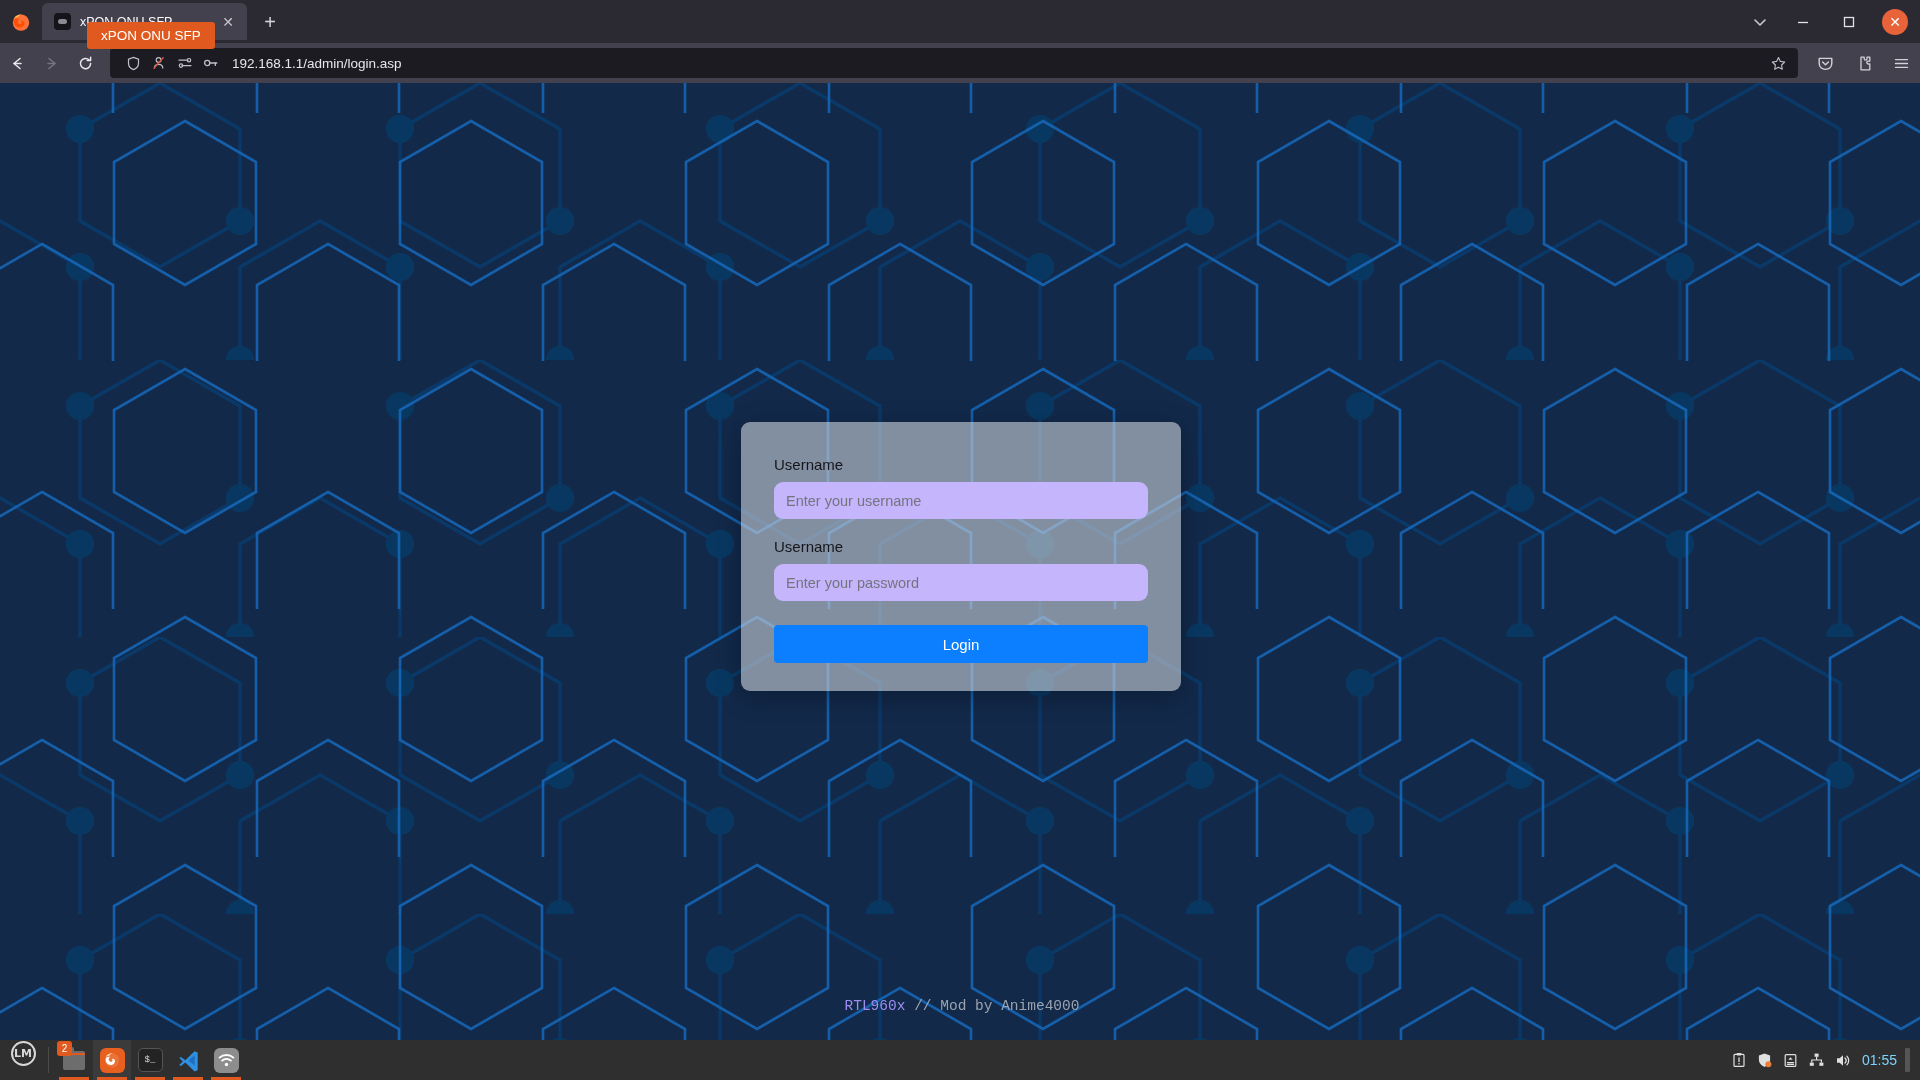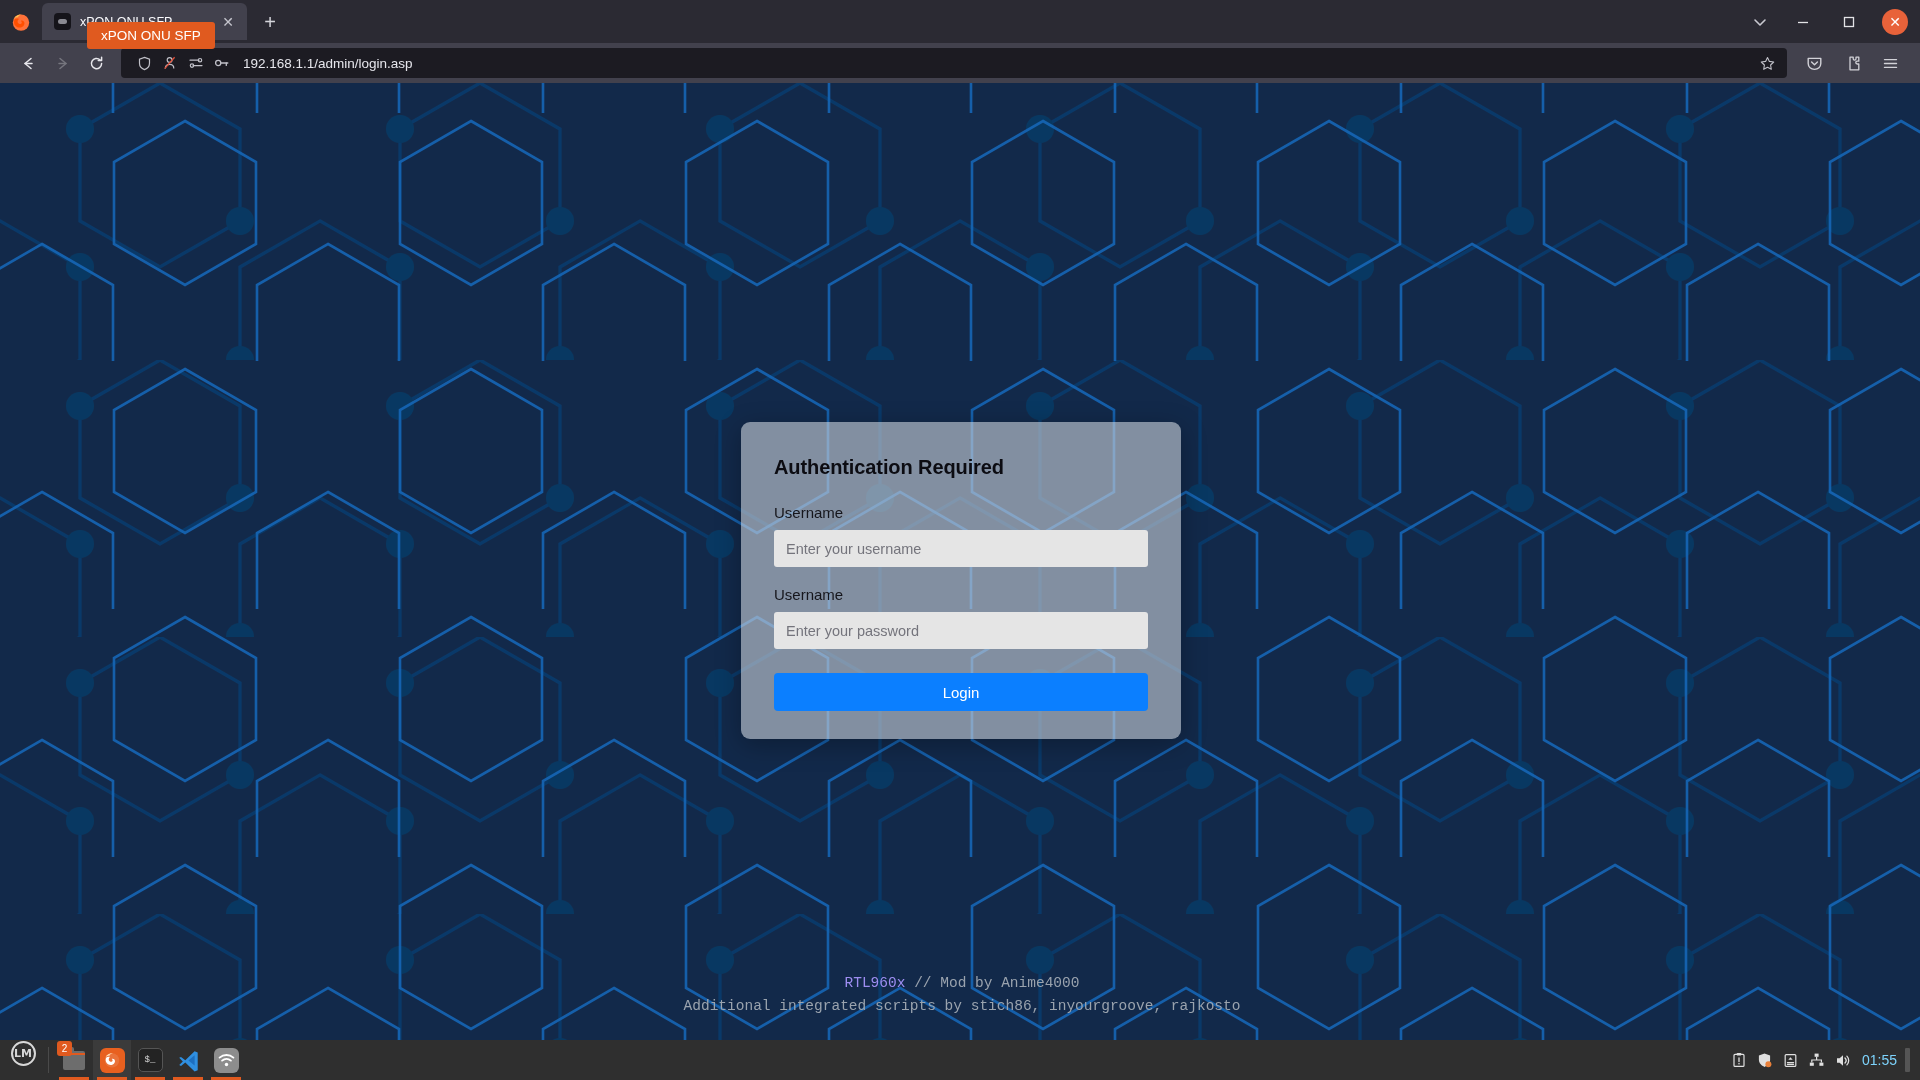--- a/index.html
+++ b/index.html
@@ -62,21 +62,21 @@
   .win-close {
     width: 46px; height: 43px; display:flex; align-items:center; justify-content:center;
   }
   .win-close .circle {
     width: 26px; height: 26px; border-radius: 50%; background: #e8623a;
     display:flex; align-items:center; justify-content:center; color:#fff; font-size:14px;
   }
 
   .navbar {
     height: 40px; background: #42414d; display: flex; align-items: center;
-    padding: 0 11px; flex: 0 0 40px;
+    padding: 0 0; flex: 0 0 40px;
   }
   .nav-btn {
     width: 34px; height: 32px; border-radius: 4px; display: flex;
     align-items: center; justify-content: center; color: #e8e8ed; flex: 0 0 34px;
   }
   .nav-btn.dim { color: #76767e; }
 
   .urlbar {
     flex: 1; height: 30px; margin: 0 8px; background: #1c1b22; border-radius: 4px;
     display: flex; align-items: center; padding: 0 6px 0 10px;
@@ -107,22 +107,22 @@
     box-shadow: 0 6px 26px rgba(0,0,0,0.28);
   }
   .panel-title {
     font-size: 20px; font-weight: bold; color: #0c0c12; margin-bottom: 25px;
     letter-spacing: -0.1px;
   }
   .field-label {
     font-size: 15px; color: #16161c; margin-bottom: 9px;
   }
   .field-input {
-    width: 100%; height: 37px; border: none; outline: none; background: #e5e5e5;
-    border-radius: 3px; padding: 8px 12px; font-size: 14.5px; color: #222;
+    width: 100%; height: 37px; border: none; outline: none; background: #c4b5fd;
+    border-radius: 9px; padding: 8px 12px; font-size: 14.5px; color: #222;
     font-family: "Liberation Sans", sans-serif; display: block;
   }
   .field-input::placeholder { color: #74747c; }
   .spacer-md { height: 19px; }
   .login-button {
     width: 100%; height: 38px; background: #0b7fff; border: none; border-radius: 4px;
     color: #ffffff; font-size: 15px; cursor: pointer; margin-top: 24px;
     font-family: "Liberation Sans", sans-serif;
     text-align: center;
   }
@@ -344,36 +344,34 @@
             <path d="M286 131 L357 172 L357 254 L286 295 L215 254 L215 172 Z"></path>
           </g>
         </pattern>
       </defs>
       <rect width="1920" height="957" fill="#12294a"></rect>
       <rect width="1920" height="957" fill="url(#hexDark)" opacity="0.95"></rect>
       <rect width="1920" height="957" fill="url(#hexBright)" opacity="0.9"></rect>
     </svg>
 
     <div class="login-panel">
-      <div class="panel-title">Authentication Required</div>
 
       <div class="field-label">Username</div>
       <input class="field-input" type="text" placeholder="Enter your username" style="">
 
       <div class="spacer-md"></div>
 
       <div class="field-label">Username</div>
       <input class="field-input" type="password" placeholder="Enter your password" style="">
 
       <button class="login-button">Login</button>
     </div>
 
     <div class="footer">
       <div><span class="chip">RTL960x</span><span> // Mod by Anime4000</span></div>
-      <div>Additional integrated scripts by stich86, inyourgroove, rajkosto</div>
     </div>
   </div>
 
   <div class="taskbar">
     <div class="mint-menu">
       <div class="ring">LM</div>
     </div>
     <div class="tb-sep"></div>
 
     <div class="launcher">

